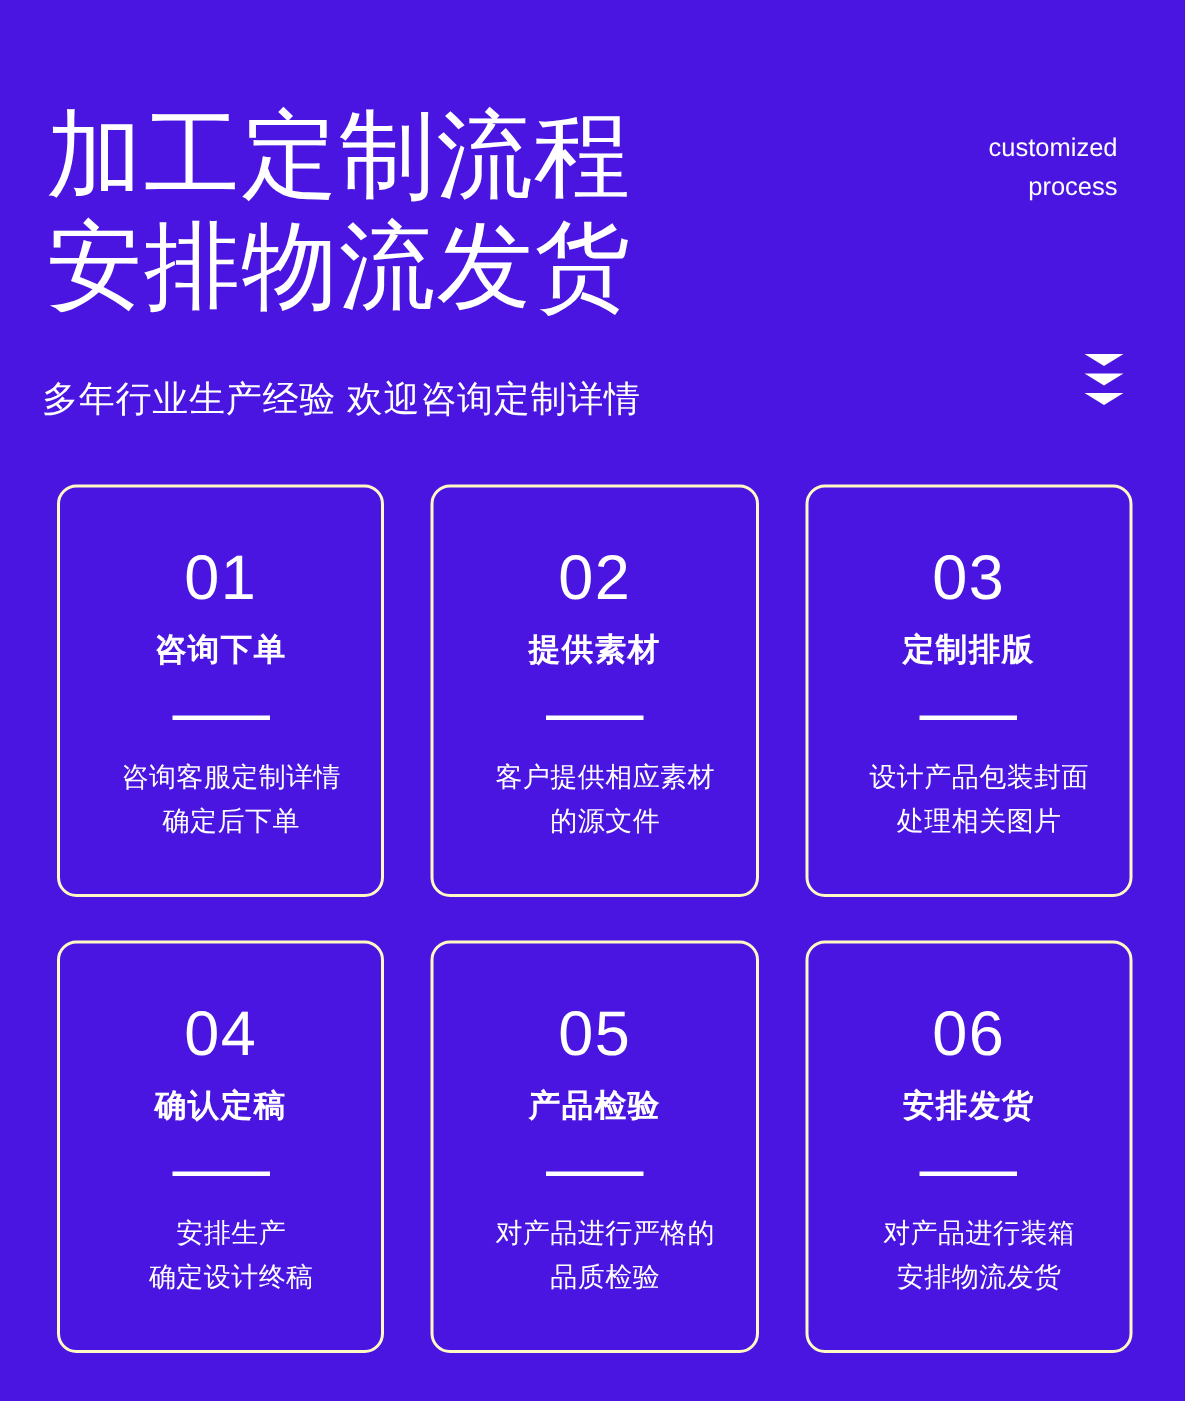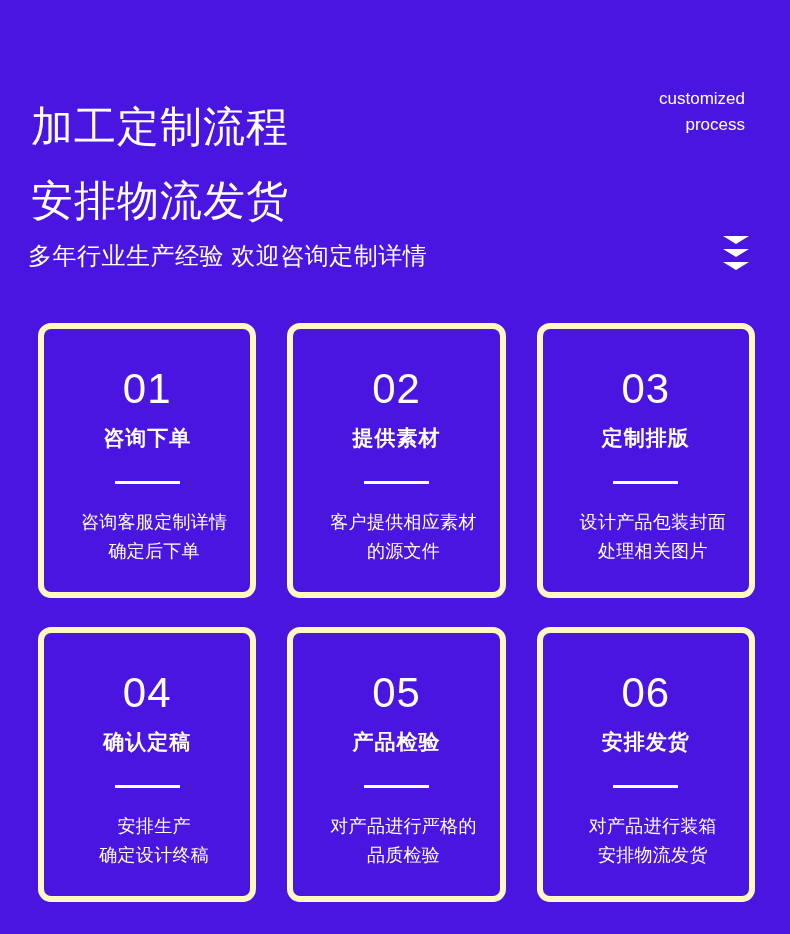--- a/index.html
+++ b/index.html
@@ -8,34 +8,34 @@
     background:#4a15e0;
     font-family:"Liberation Sans","DejaVu Sans",sans-serif;
     overflow:hidden;
   }
   .page { position:relative; width:790px; height:934px; background:#4a15e0; }
 
   
   .header { position:relative; height:300px; }
   .headline {
     position:absolute; left:31px; top:66px;
-    color:#ffffff; font-size:42px; line-height:74px;
-    font-weight:400; letter-spacing:1px; white-space:nowrap;margin-top:24px;
+    color:#ffffff; font-size:64px; line-height:74px;
+    font-weight:400; letter-spacing:1px; white-space:nowrap;
   }
   .headline .line2 { display:block; }
 
   .eyebrow {
     position:absolute; right:45px; top:86px;
     width:200px; text-align:right;
     color:#ffffff; font-size:17px; line-height:26px; font-weight:400;
   }
   .eyebrow span { display:block; }
 
   .subtitle {
-    position:absolute; left:28px; top:240px;
+    position:absolute; left:28px; top:251px;
     color:#ffffff; font-size:24px; line-height:32px;
     font-weight:400; letter-spacing:0.5px; white-space:nowrap;
   }
 
   .chevrons {
     position:absolute; left:718px; top:236px;
     width:36px; height:34px;
     display:flex; flex-direction:column; align-items:center;
     justify-content:space-between;
   }
@@ -49,21 +49,21 @@
   
   .grid {
     position:absolute; left:38px; top:323px;
     width:717px;
     display:grid;
     grid-template-columns:repeat(3,1fr);
     grid-template-rows:repeat(2,275px);
     column-gap:31px; row-gap:29px;
   }
   .card {
-    border:6px solid #fef9c3;
+    border:2px solid #fef9c3;
     border-radius:13px;
     display:flex; flex-direction:column; align-items:center;
     padding-top:36px;
     text-align:center;
   }
   .card-number {
     color:#ffffff; font-size:42px; line-height:48px;
     font-weight:400; letter-spacing:1px;
   }
   .card-title {

